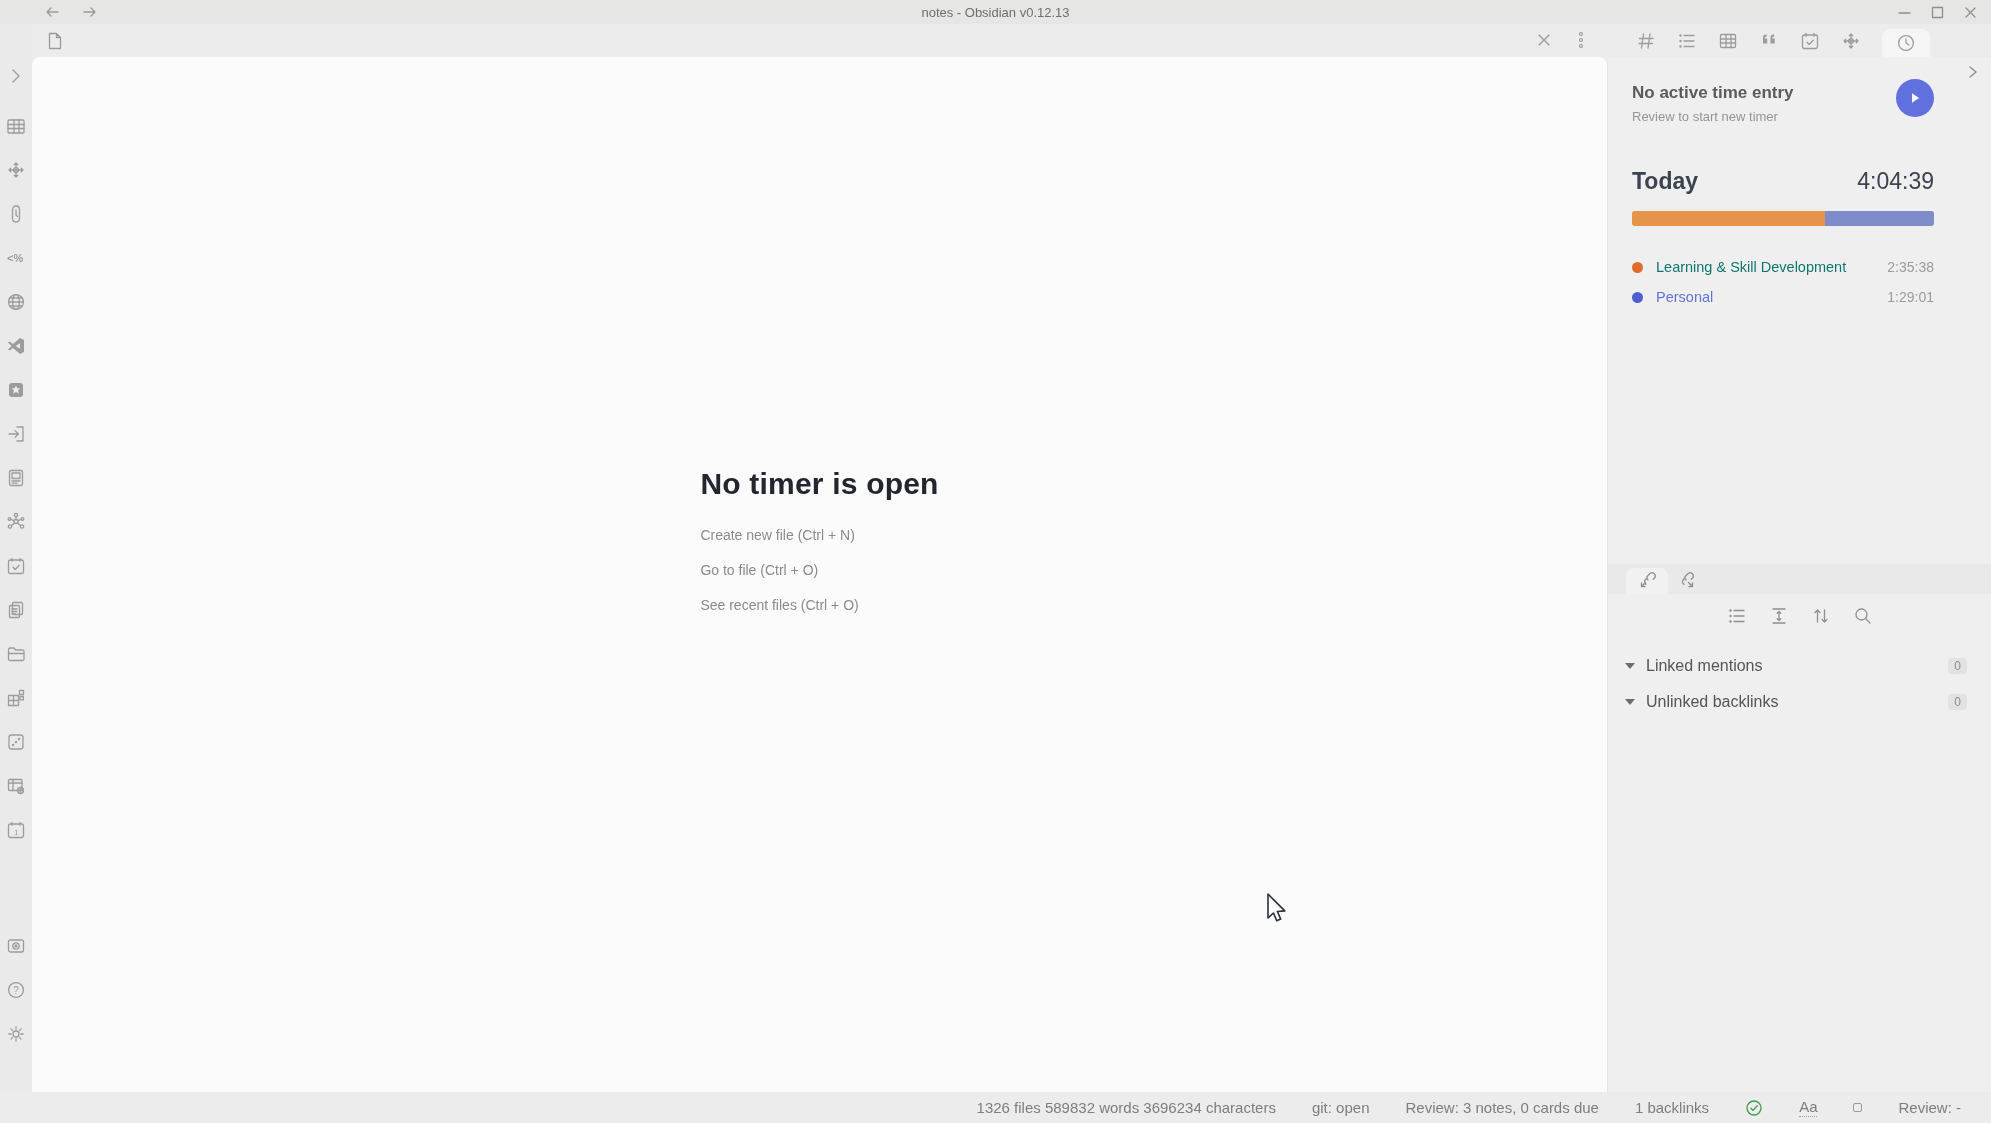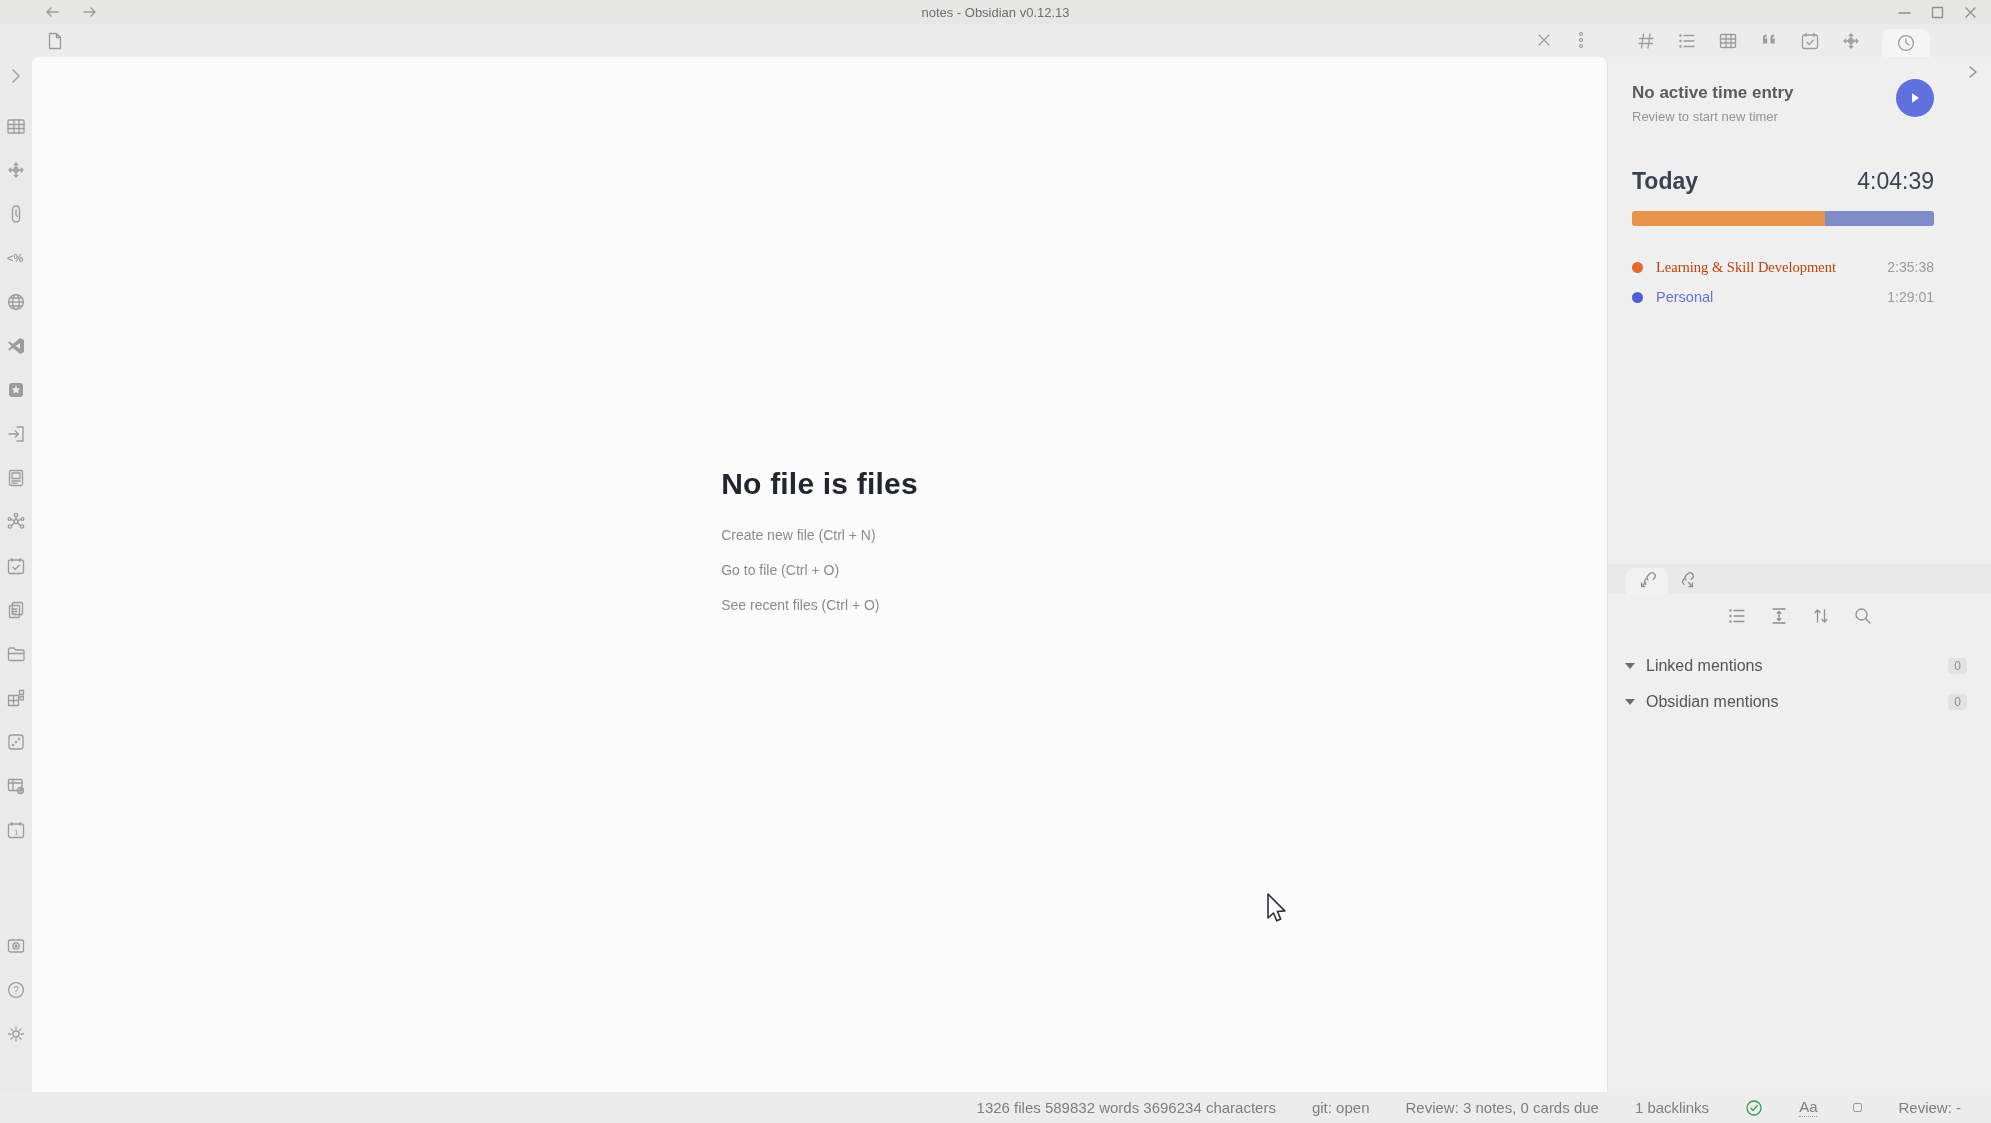--- a/index.html
+++ b/index.html
@@ -54,21 +54,21 @@
   .today-row { margin-top:44px; display:flex; justify-content:space-between; align-items:center; }
   .today-label { font-size:23px; font-weight:700; color:#3b4250; }
   .today-total { font-size:23px; color:#3b4250; }
   .progress { margin-top:16px; height:15px; border-radius:3px; overflow:hidden; display:flex; background:#dcdcdc; }
   .seg0 { background:#e5944a; } .seg1 { background:#7e8dc9; }
   .legend { margin-top:26px; }
   .legend-row { display:flex; align-items:center; height:30px; cursor:pointer; }
   .dot { width:11px; height:11px; border-radius:50%; margin-right:13px; flex:0 0 auto; }
   .dot0 { background:#e06b2d; } .dot1 { background:#4f5fd0; }
   .legend-label { font-size:14.5px; }
-  .ll0 { color:#c2410c;font-family:Liberation Serif, serif; } .ll1 { color:#6173d8; }
+  .ll0 { color:#0f766e; } .ll1 { color:#6173d8; }
   .legend-time { margin-left:auto; font-size:14px; color:#9b9b9b; }
 
   .bl-tabbar { position:absolute; top:540px; left:0; right:0; height:30px; background:#e9e9e9;
     display:flex; align-items:flex-end; padding-left:18px; }
   .bl-tab { width:42px; height:26px; display:flex; align-items:center; justify-content:center;
     color:#8f8f8f; cursor:pointer; }
   .bl-tab.active { background:#f1f1f1; border-radius:8px 8px 0 0; }
   .bl-content { position:absolute; top:570px; left:0; right:0; bottom:0; background:#efefef; }
   .bl-toolbar { display:flex; justify-content:center; gap:22px; margin-top:12px; color:#8f8f8f; }
   .bl-toolbar .tic { width:20px; height:20px; cursor:pointer; }
@@ -267,21 +267,21 @@
     <svg class="eh-more" width="6" height="18" viewBox="0 0 6 18">
         <g fill="none" stroke="currentColor" stroke-width="1.2">
           <circle cx="3" cy="3" r="1.5"></circle>
           <circle cx="3" cy="9" r="1.5"></circle>
           <circle cx="3" cy="15" r="1.5"></circle>
         </g>
       </svg>
   </div>
   <div class="editor-body">
     <div class="empty-state">
-      <h1>No file is files</h1>
+      <h1>No timer is open</h1>
       <div class="action">Create new file (Ctrl + N)</div>
       <div class="action">Go to file (Ctrl + O)</div>
       <div class="action">See recent files (Ctrl + O)</div>
     </div>
   </div>
 </div>
 
 <div class="rsidebar">
   <div class="rs-tabbar">
     <svg class="rs-tab" viewBox="0 0 20 20">
@@ -412,21 +412,21 @@
         </svg>
     </div>
     <div class="bl-sections">
       <div class="bl-sec">
         <span class="tri"></span>
         <span class="bl-sec-label">Linked mentions</span>
         <span class="badge">0</span>
       </div>
       <div class="bl-sec">
         <span class="tri"></span>
-        <span class="bl-sec-label">Obsidian mentions</span>
+        <span class="bl-sec-label">Unlinked backlinks</span>
         <span class="badge">0</span>
       </div>
     </div>
   </div>
 </div>
 
 <div class="statusbar">
   <span class="sb-item">1326 files 589832 words 3696234 characters</span>
   <span class="sb-item clickable">git: open</span>
   <span class="sb-item clickable">Review: 3 notes, 0 cards due</span>

